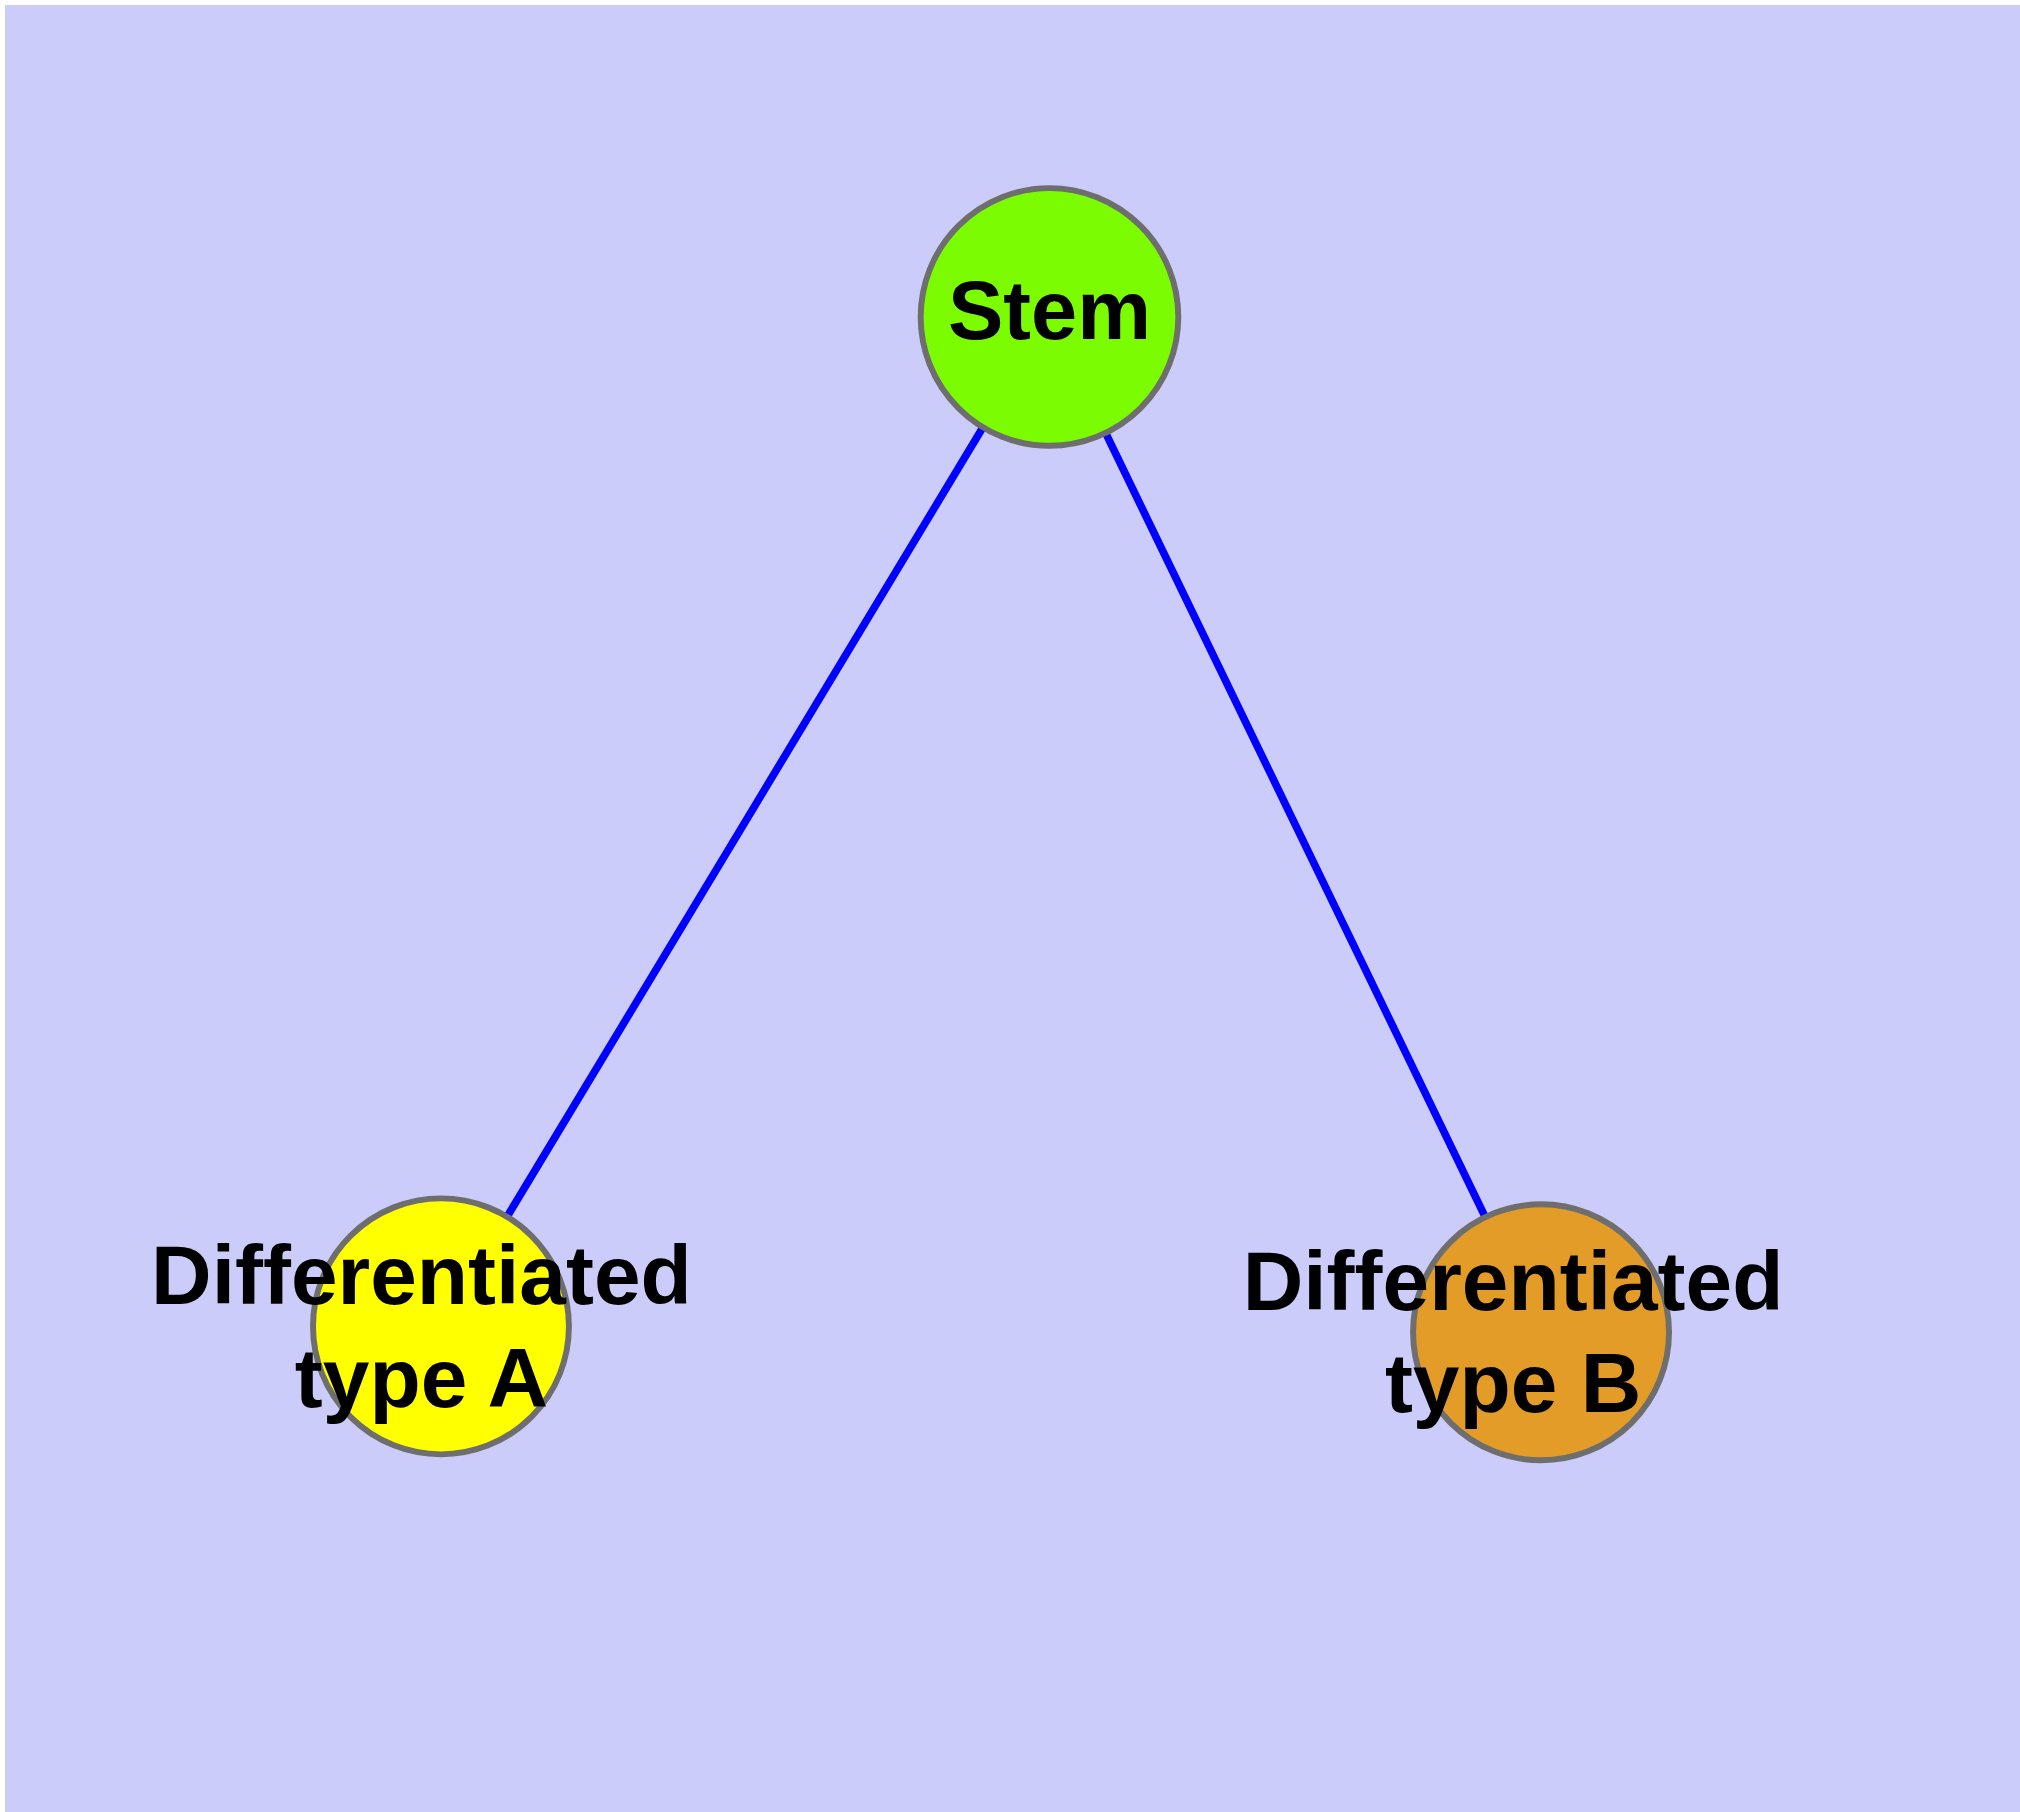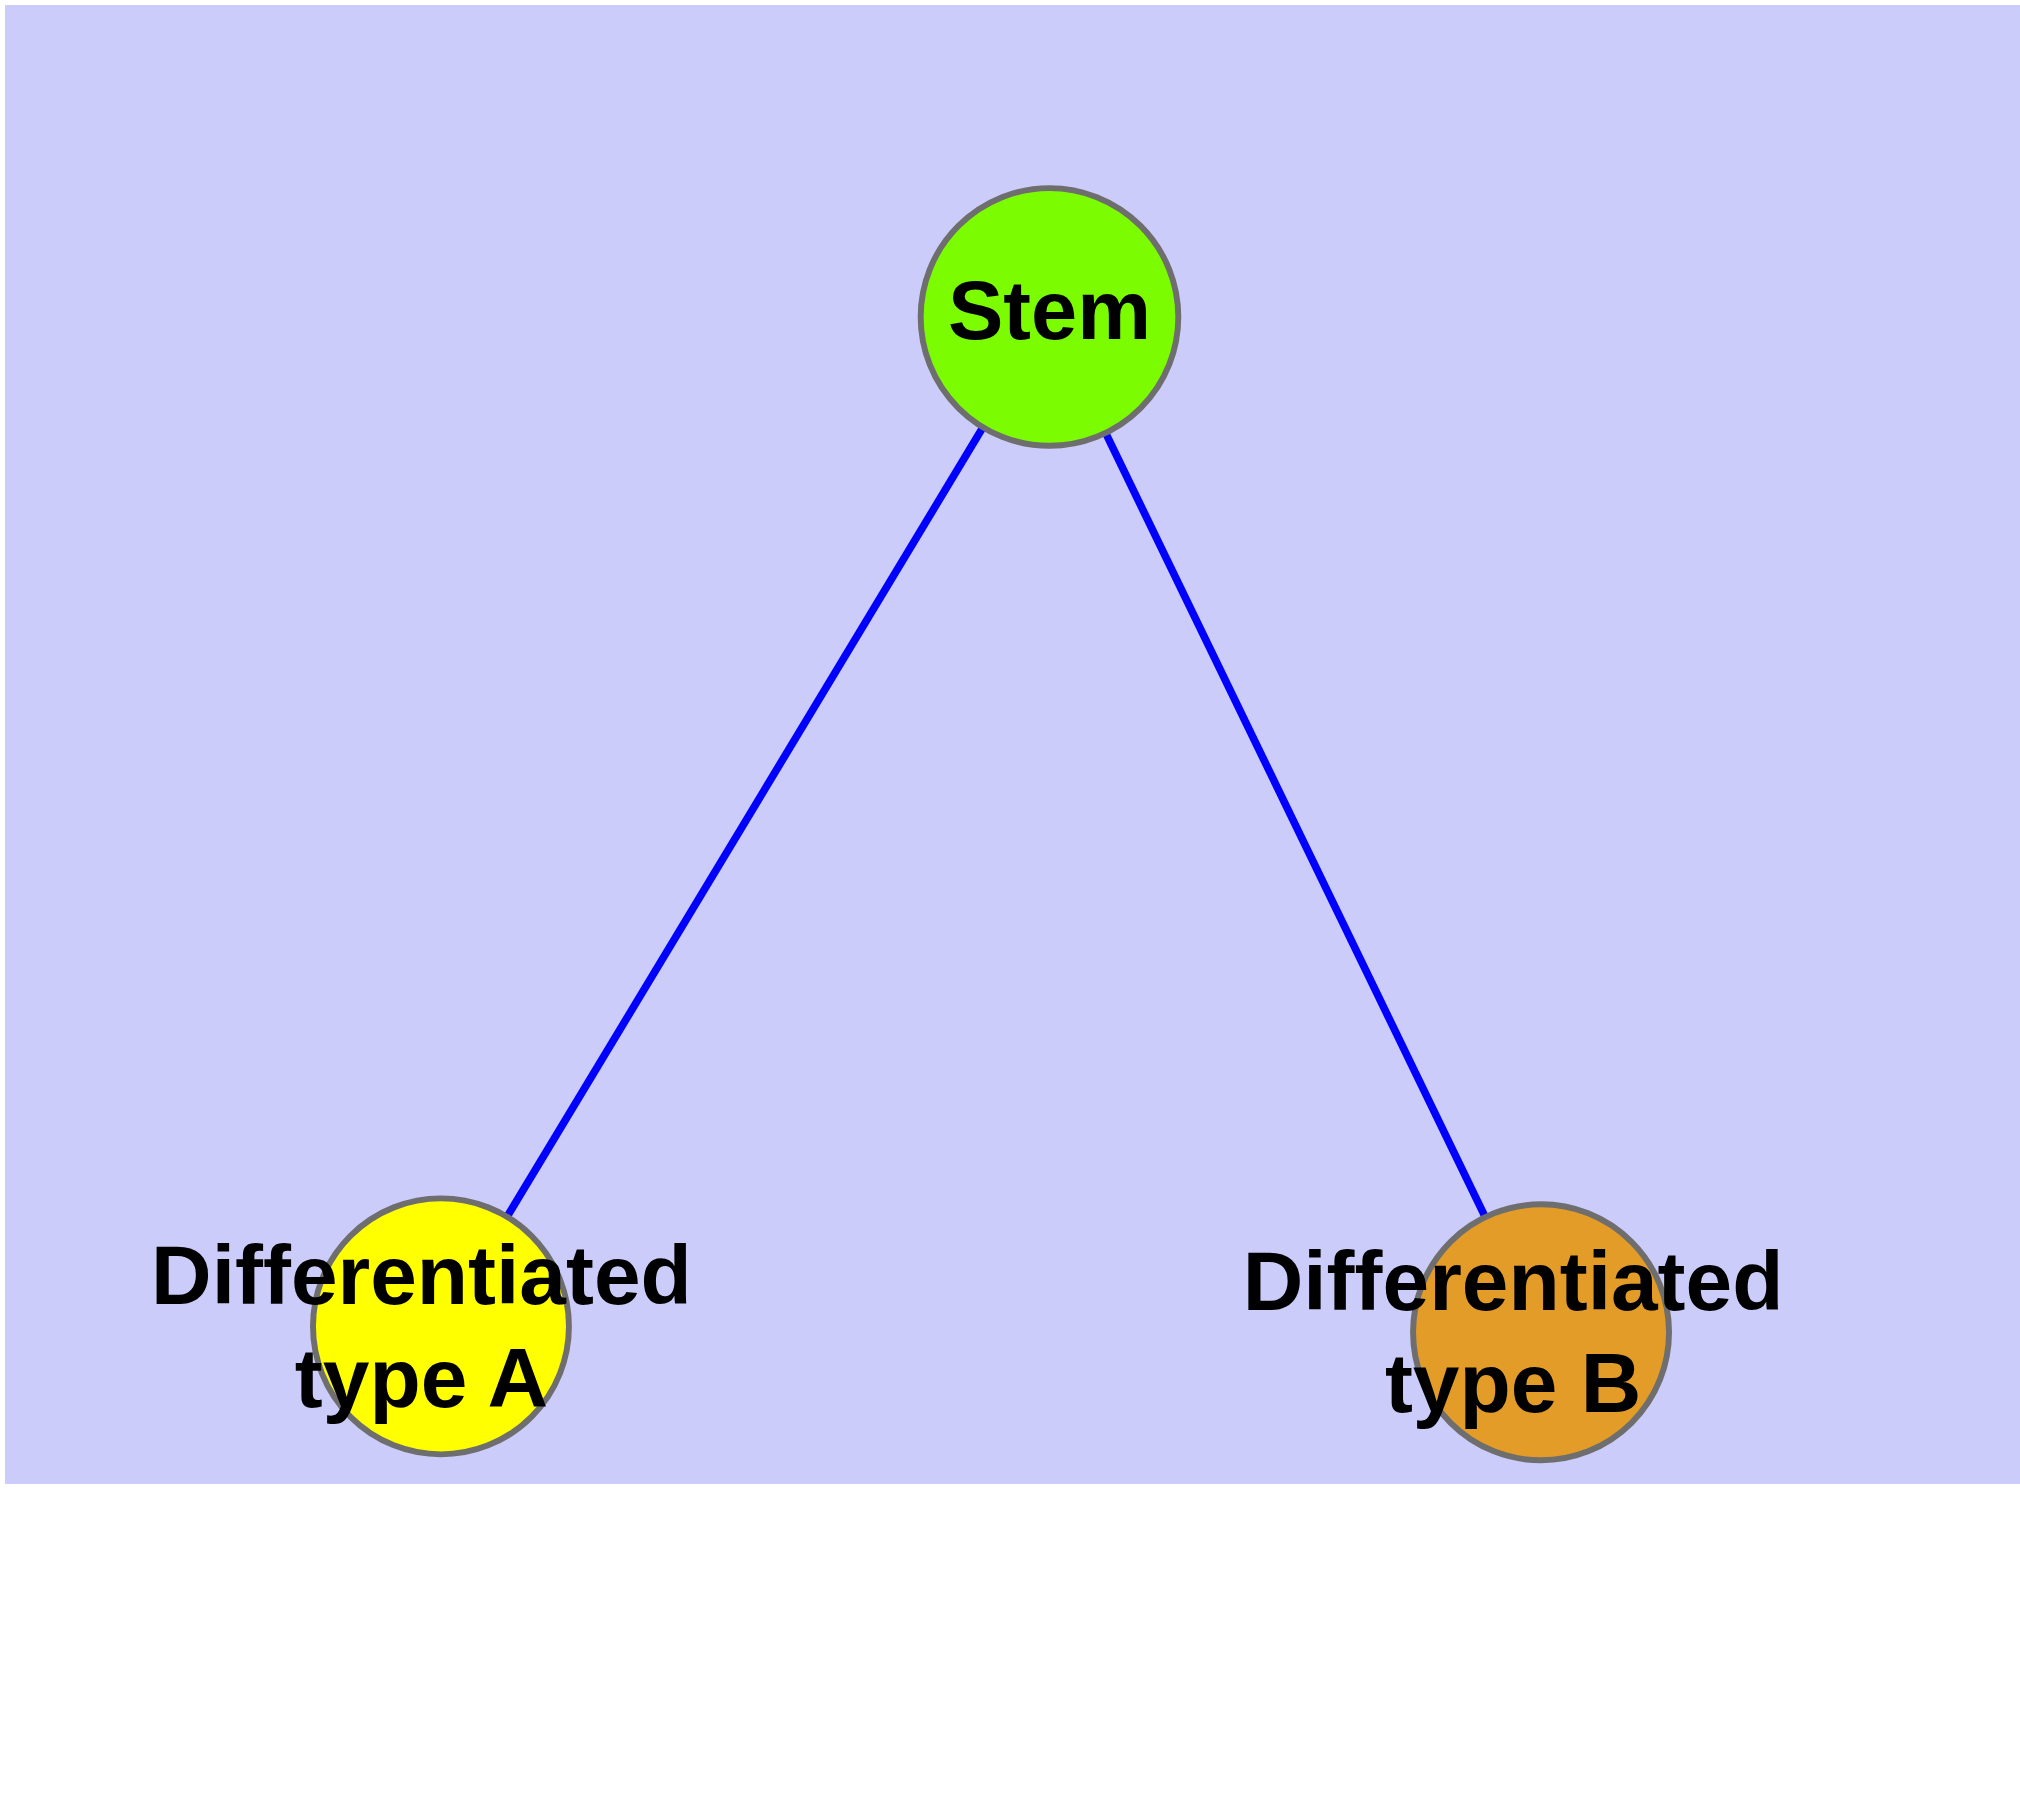--- a/index.html
+++ b/index.html
@@ -4,21 +4,21 @@
 <title>Cell Differentiation Graph</title>
 <style>
   html, body {
     margin: 0;
     padding: 0;
     background: #ffffff;
   }
   #canvas {
     position: relative;
     width: 2021px;
-    height: 1484px;
+    height: 1812px;
     background: #ffffff;
     overflow: hidden;
     font-family: "Liberation Sans", "DejaVu Sans", sans-serif;
   }
   #plot-area {
     position: absolute;
     left: 5.1px;
     top: 5.1px;
     width: 2015px;
     height: 1807px;

